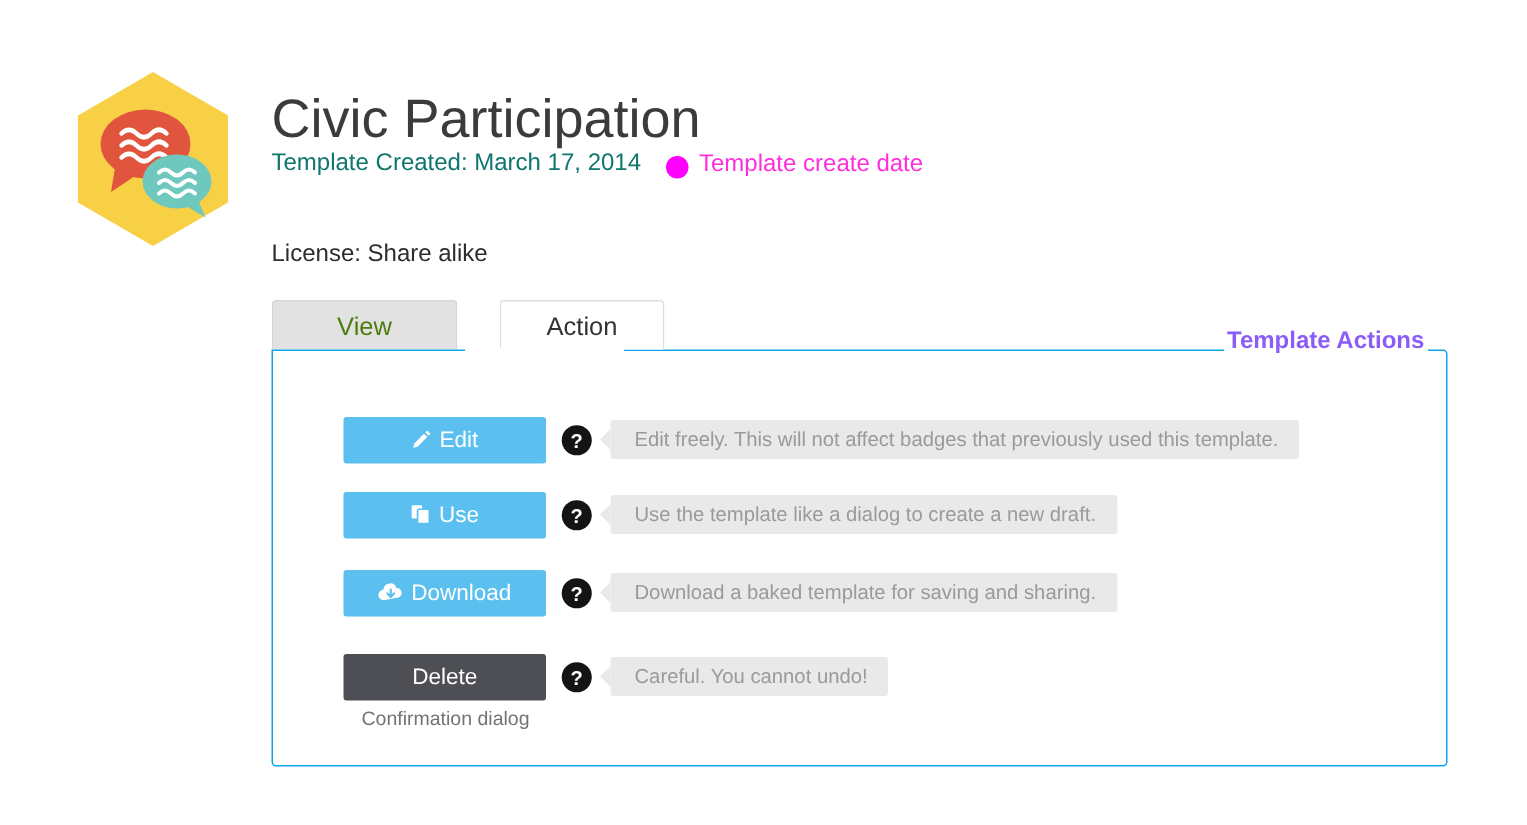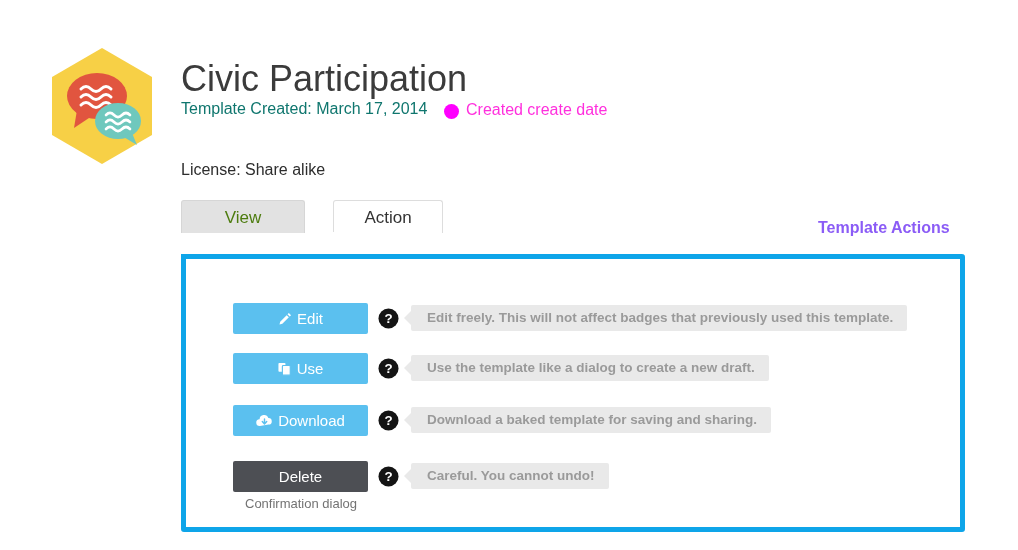--- a/index.html
+++ b/index.html
@@ -118,23 +118,22 @@
 
   
   .panel {
     position: absolute;
     left: 181px;
     top: 233px;
     width: 784px;
     height: 278px;
     box-sizing: border-box;
     background: #ffffff;
-    border: 5px solid #0ea5e9;
+    border: 1px solid #0ea5e9;
     border-radius: 0 3px 3px 3px;
-    margin-top: 21px;
   }
   
   .tab-merge {
     position: absolute;
     left: 310px;
     top: 232px;
     width: 106px;
     height: 3px;
     background: #ffffff;
     z-index: 4;
@@ -207,21 +206,20 @@
     left: 178px;
     height: 26px;
     box-sizing: border-box;
     background: #e9e9e9;
     color: #9a9a9a;
     font-size: 13.5px;
     line-height: 26px;
     padding: 0 14px 0 16px;
     border-radius: 2px;
     white-space: nowrap;
-    font-weight: bold;
   }
   .tip::before {
     content: "";
     position: absolute;
     left: -7px;
     top: 6px;
     width: 0;
     height: 0;
     border-top: 7px solid transparent;
     border-bottom: 7px solid transparent;
@@ -266,21 +264,21 @@
         </g>
       </g>
     </svg>
   </div>
 
   <div class="title">Civic Participation</div>
   <div class="meta-line1">Template Created: March 17, 2014</div>
   <div class="meta-line2">License: Share alike</div>
 
   <div class="anno-dot"></div>
-  <div class="anno-create-date">Created create date</div>
+  <div class="anno-create-date">Template create date</div>
 </div>
 
 <div class="tabs">
   <div class="tab tab-view">View</div>
   <div class="tab tab-action">Action</div>
 </div>
 <div class="tab-merge"></div>
 
 <div class="anno-template-actions">Template Actions</div>
 

